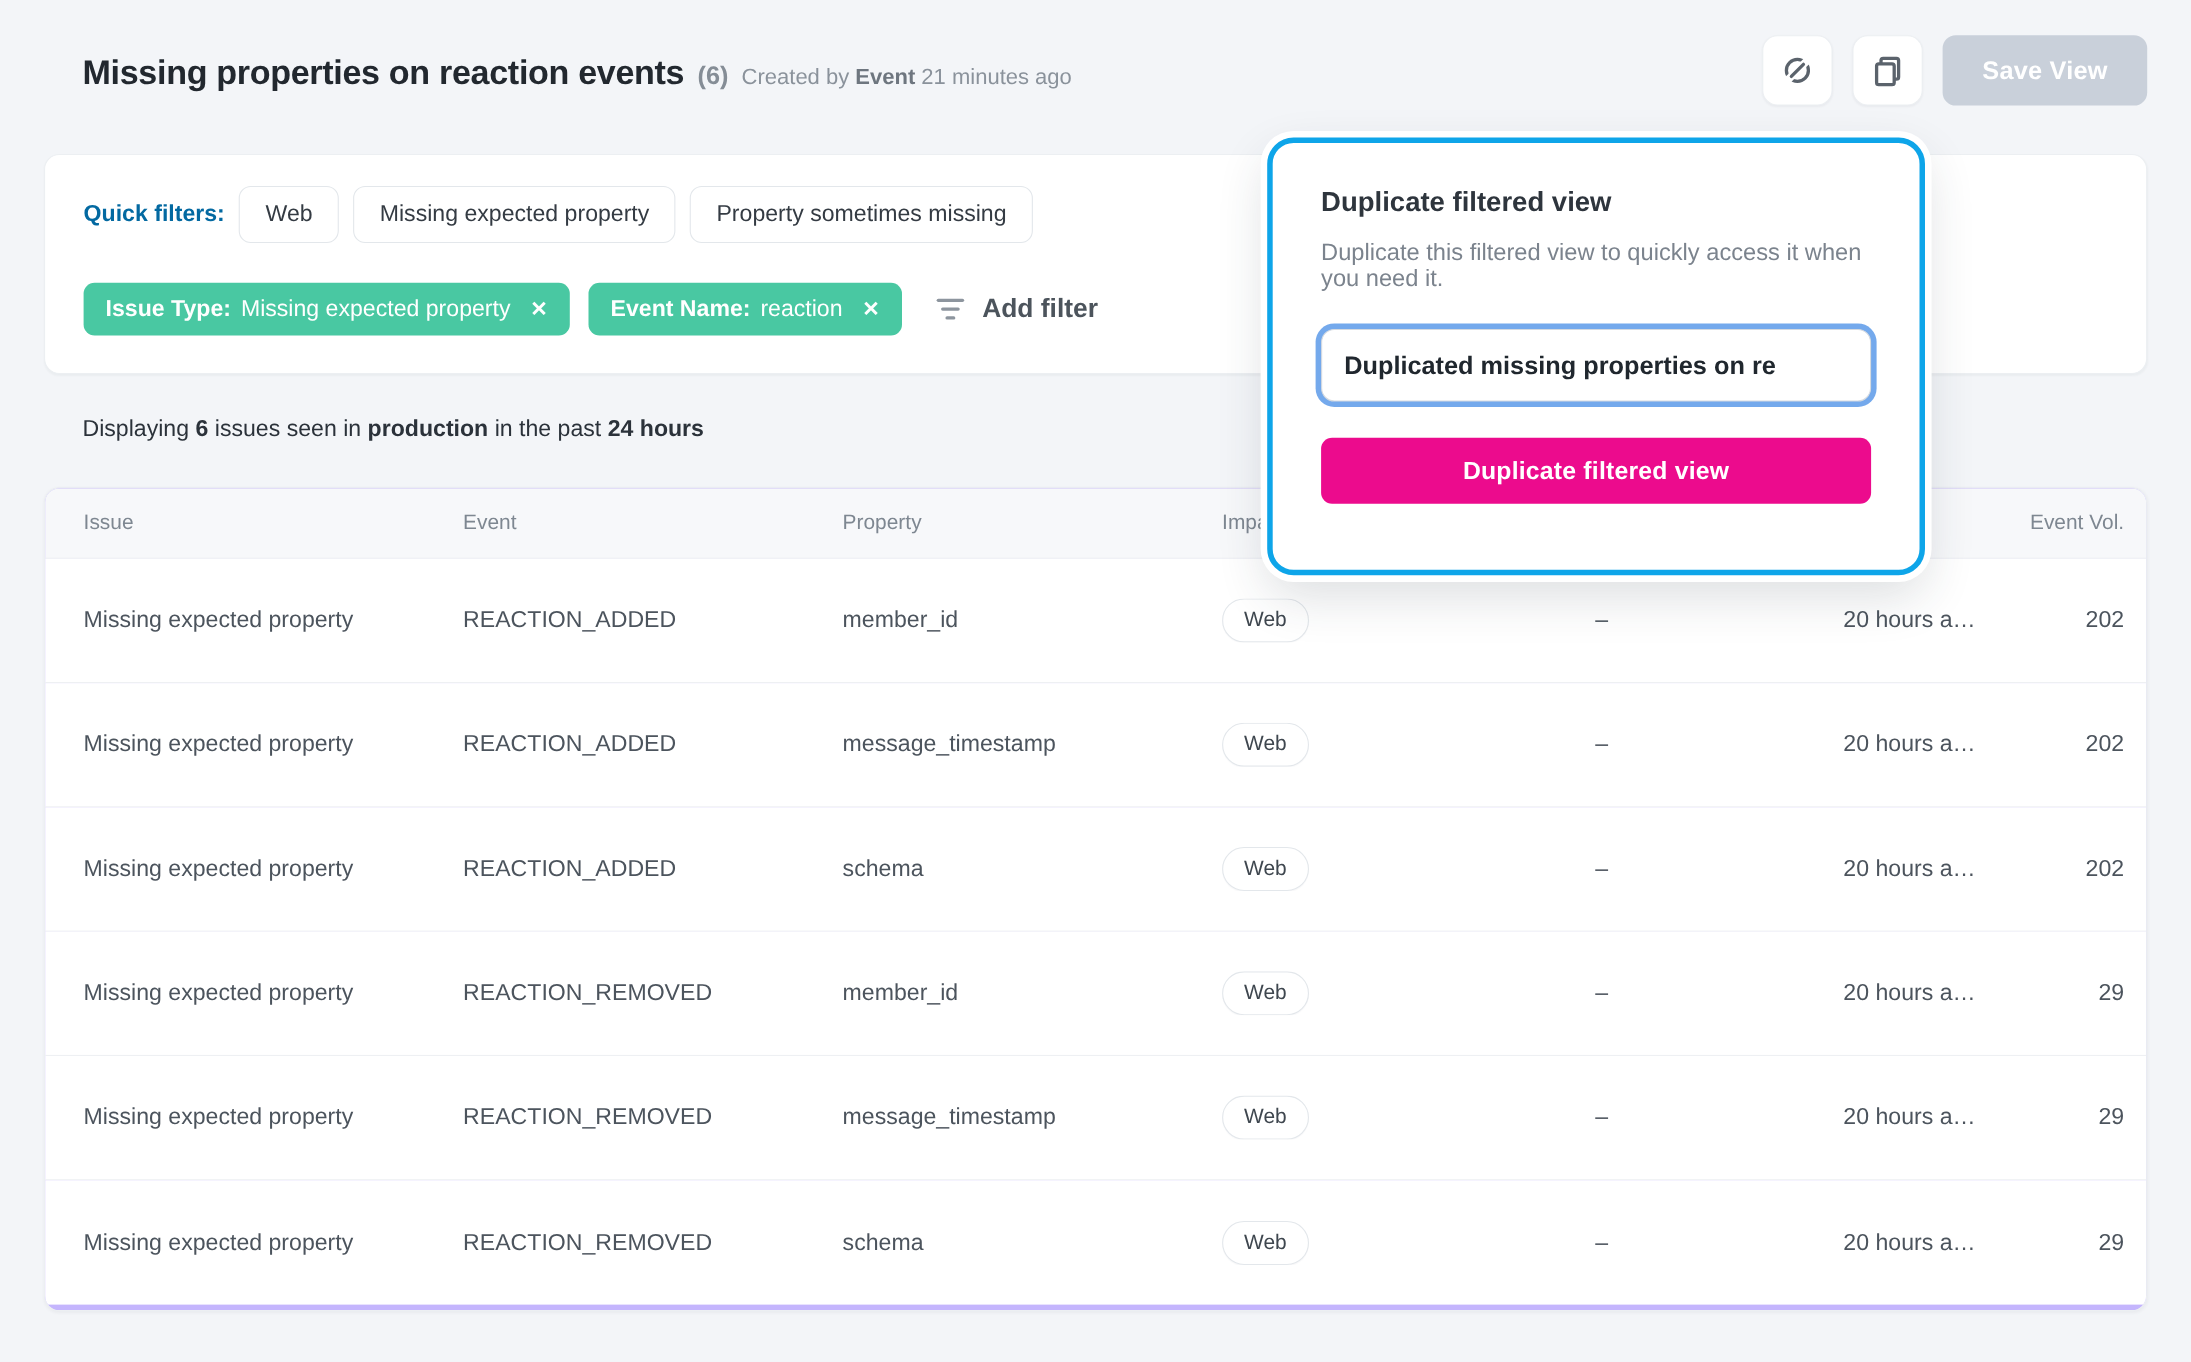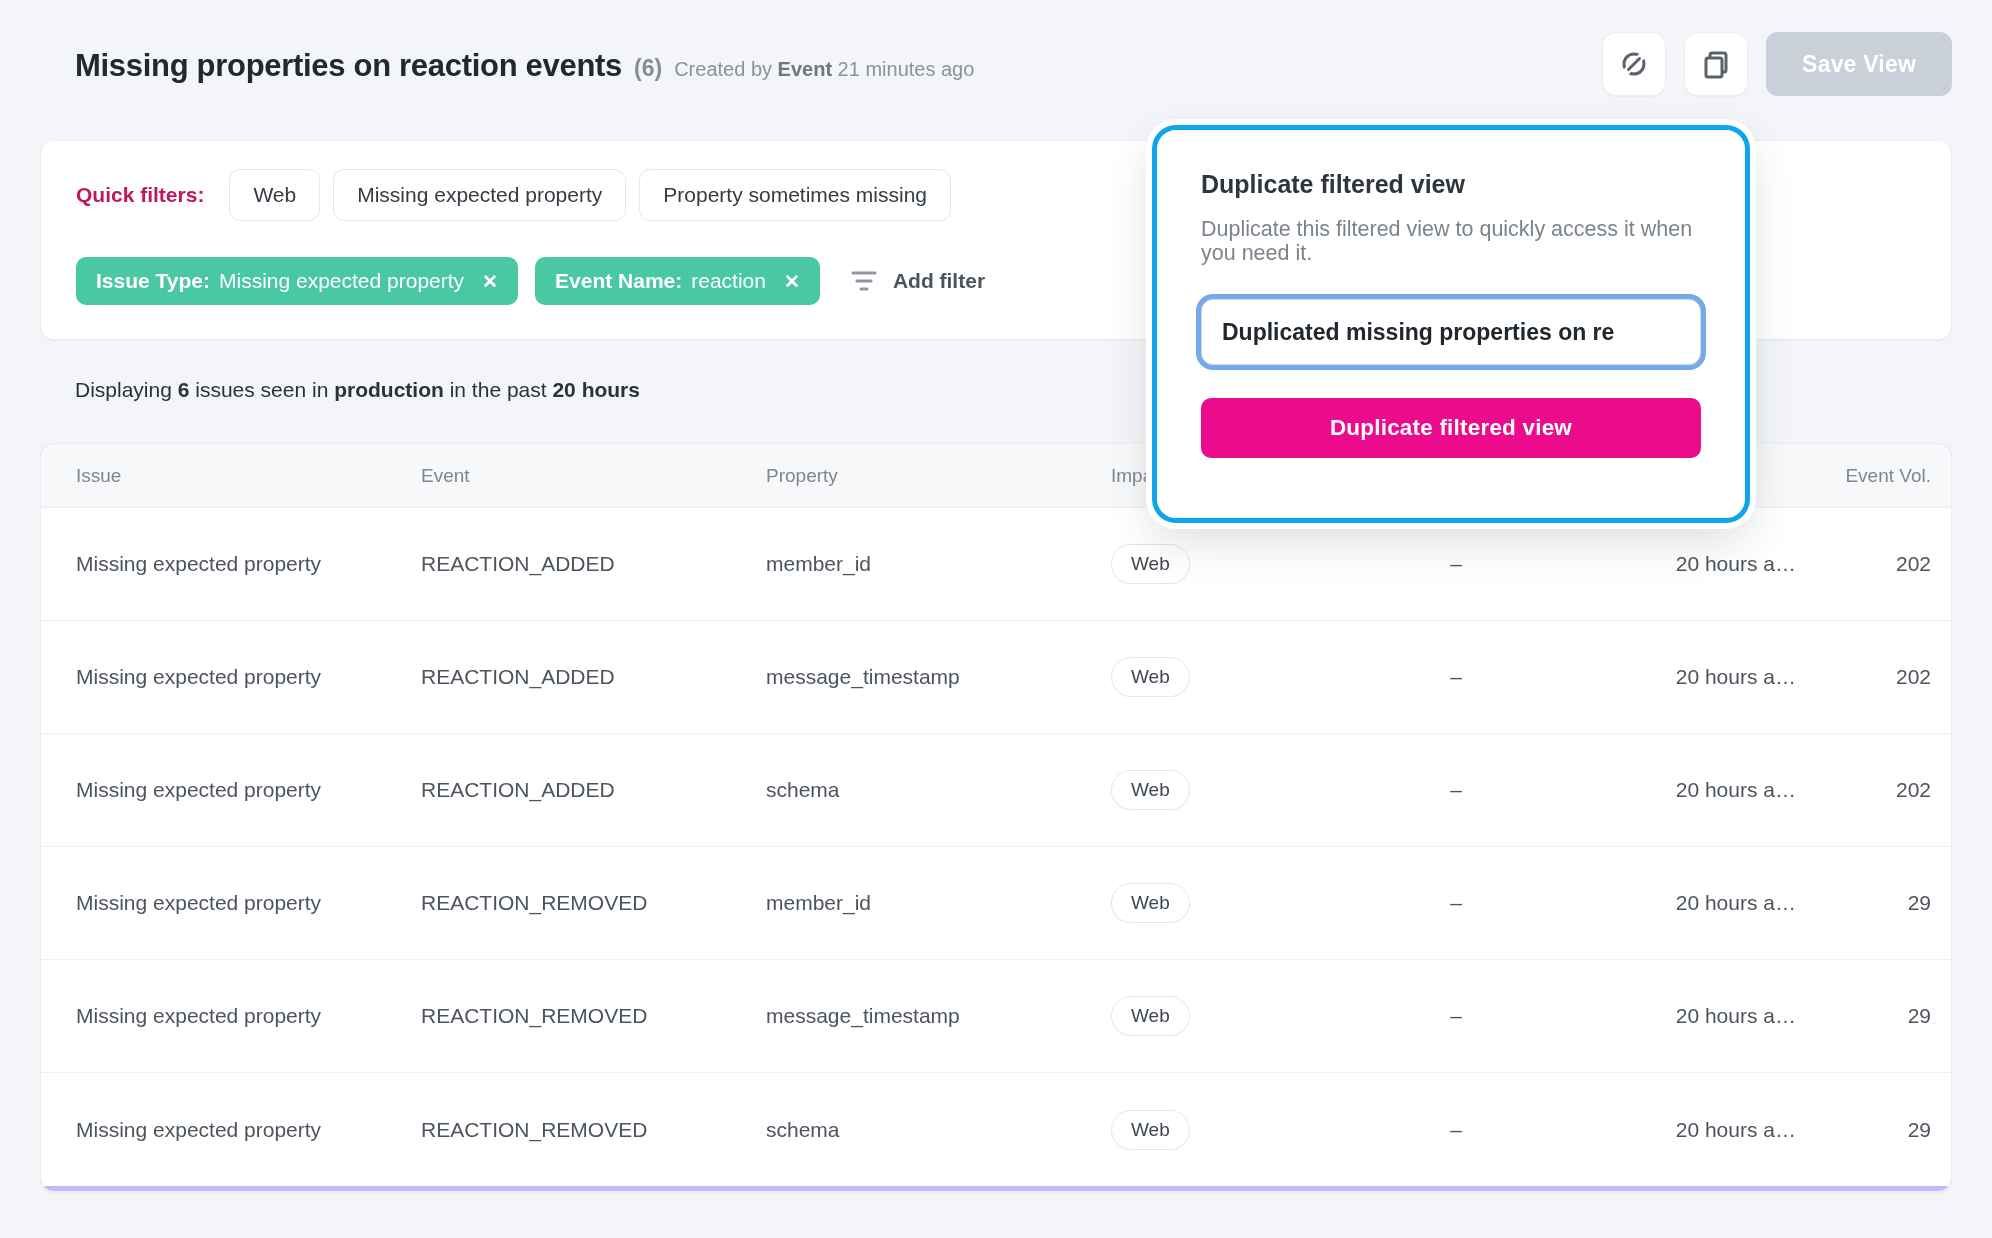--- a/index.html
+++ b/index.html
@@ -29,35 +29,35 @@
     height:64px; padding:0 36px; border:none; border-radius:12px; background:#C9D0DA;
     color:#fff; font-size:23px; font-weight:bold; font-family:inherit; letter-spacing:0.2px;
   }
   
   .filter-card {
     position:absolute; left:40px; top:140px; width:1912px; height:200px;
     background:#fff; border:1px solid #ECEFF2; border-radius:14px;
     box-shadow:0 1px 2px rgba(30,40,50,0.04);
   }
   .qf-row { position:absolute; left:35px; top:28px; display:flex; align-items:center; gap:13px; height:52px; }
-  .qf-label { font-size:21px; font-weight:bold; color:#be185d; margin-right:12px; }
+  .qf-label { font-size:21px; font-weight:bold; color:#0369a1; margin-right:0; }
   .qf-chip {
     height:52px; display:inline-flex; align-items:center; padding:0 23px;
     background:#fff; border:1px solid #E3E7EB; border-radius:11px;
     font-size:21px; color:#343B43; cursor:pointer; white-space:nowrap;
   }
   .af-row { position:absolute; left:35px; top:118px; display:flex; align-items:center; gap:17px; height:44px;justify-content:flex-end; }
   .teal-chip {
     height:48px; display:inline-flex; align-items:center; gap:9px; padding:0 20px;
     border-radius:10px; color:#fff; font-size:21px; white-space:nowrap;
   }
   .teal-chip b { font-weight:bold; }
   .chip-x { font-size:19px; font-weight:bold; margin-left:9px; cursor:pointer; }
   .add-filter { display:flex; align-items:center; gap:14px; margin-left:12px; cursor:pointer; }
-  .add-filter-label { font-size:21px; font-weight:bold; color:#4C545C; }
+  .add-filter-label { font-size:24px; font-weight:bold; color:#4C545C; }
   
   .summary { position:absolute; left:75px; top:378px; font-size:21px; color:#2B323A; }
   .summary b { font-weight:bold; }
   
   .table-card {
     position:absolute; left:40px; top:443px; width:1912px; height:749px;
     background:#c4b5fd; border:1px solid #ECEFF2; border-radius:14px; overflow:hidden;
     box-shadow:0 1px 3px rgba(30,40,50,0.05);
   }
   .tgrid { display:grid; grid-template-columns:345px 345px 345px 280px 200px 270px 125px; align-items:center; }
@@ -165,21 +165,21 @@
       </span>
     </div>
   </div>
 
   <div class="summary">
     <span>Displaying</span>
     <b>6</b>
     <span>issues seen in</span>
     <b>production</b>
     <span>in the past</span>
-    <b>20 hours</b>
+    <b>24 hours</b>
   </div>
 
   <div class="table-card">
     <div class="tgrid thead">
       <div class="cell c-pad">Issue</div>
       <div class="cell c-pad">Event</div>
       <div class="cell c-pad">Property</div>
       <div class="cell c-pad">Impact</div>
       <div class="cell c-center"></div>
       <div class="cell c-right-seen"></div>

